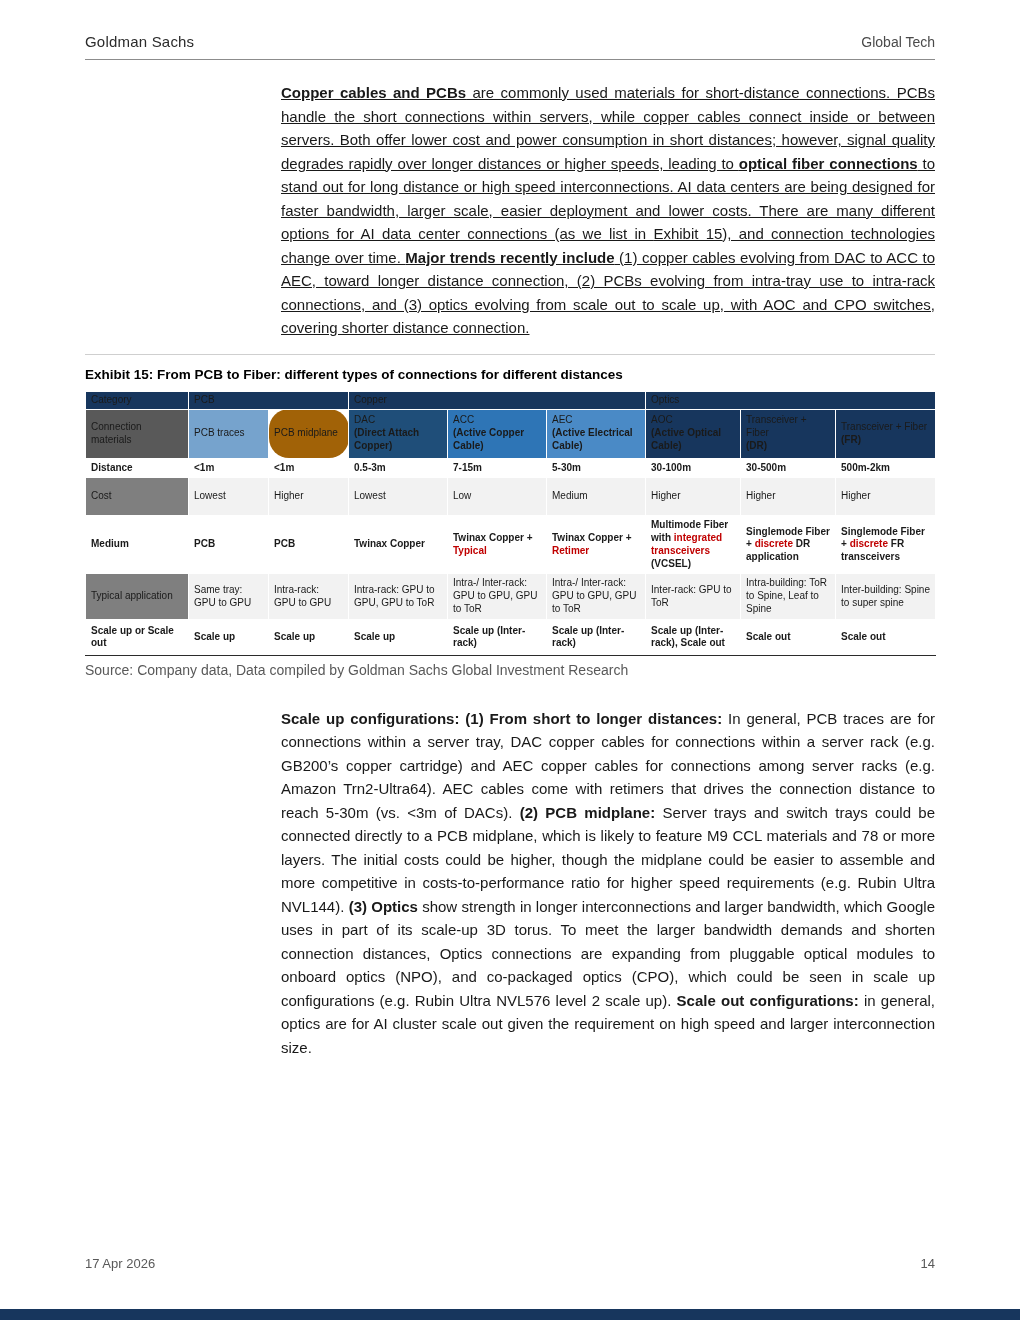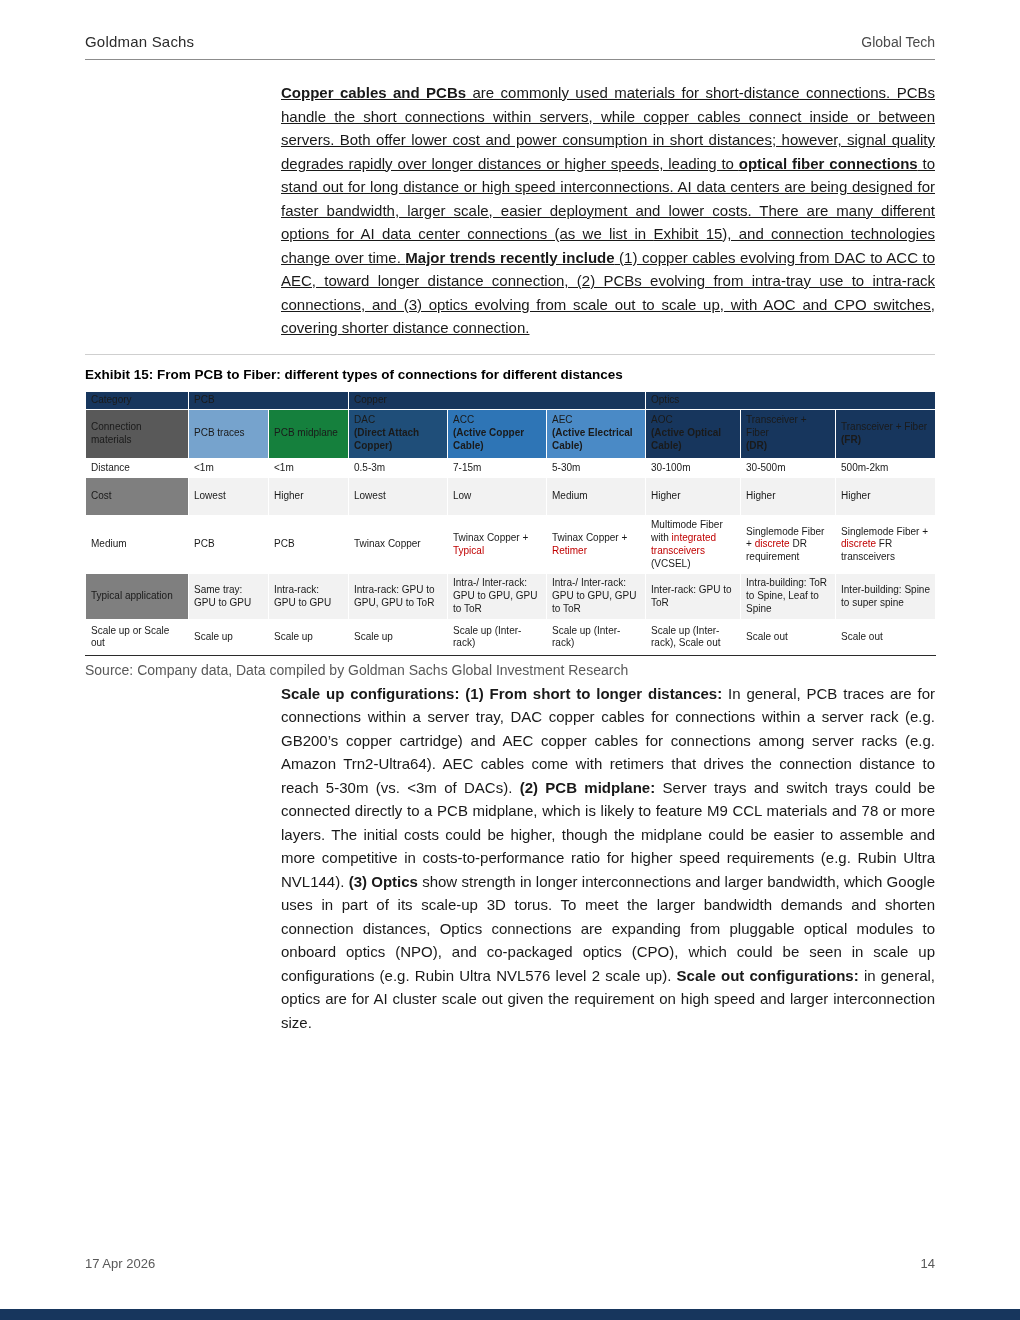--- a/index.html
+++ b/index.html
@@ -31,21 +31,21 @@
   
   .body-text {
     width: 654px;
     margin-left: 196px;
     font-size: 15px;
     line-height: 23.5px;
     text-align: justify;
     color: #191919;
   }
   .intro-block { margin-top: 21px; text-decoration: underline; }
-  .analysis-block { margin-top: 4px; }
+  .analysis-block { margin-top: 29px; }
   .b { font-weight: 700; }
   .u { text-decoration: underline; color: #191919; cursor: pointer; }
 
   
   .pre-exhibit-rule { border: none; border-top: 1px solid #cfcfcf; margin-top: 14px; }
   .exhibit-title { font-size: 13.5px; font-weight: 700; color: #000; margin-top: 12px; }
 
   table.exhibit-table {
     width: 850px;
     table-layout: fixed;
@@ -66,28 +66,28 @@
   .group-row th { height: 18px; padding: 2px 5px; }
   .navy { background: #17365d; color: #ffffff; font-weight: 700; font-size: 9px; }
   .center { text-align: center; }
   .lbl-dark { background: #595959; color: #ffffff; font-weight: 700; font-size: 10px; }
   .lbl-mid  { background: #7f7f7f; color: #ffffff; font-weight: 700; font-size: 10px; }
   .row-lbl  { font-weight: 700; color: #000; background: #ffffff; }
   .materials-row th { height: 49px; }
   .mat { color: #ffffff; font-weight: 700; font-size: 9.5px; }
   .mat-sub { display: block; font-weight: 700; }
   .c-traces   { background: #76a3cd; }
-  .c-midplane { background: #15803d; }
+  .c-midplane { background: #a16207; border-radius: 20px; }
   .c-dac      { background: #1f4e79; }
   .c-acc      { background: #2e75b6; }
   .c-aec      { background: #4a8ac6; }
   .alt td { background: #f2f2f2; }
   .alt td.lbl-mid { background: #7f7f7f; }
   .exhibit-table tbody tr:last-child td { border-bottom: 1px solid #2b2b2b; }
-  .row-distance td, .row-medium td, .row-scale td { background: #ffffff; }
+  .row-distance td, .row-medium td, .row-scale td { background: #ffffff; font-weight: bold; }
   .row-cost td, .row-app td { height: 38px; }
   .row-medium td { height: 52px; }
   .row-scale td { height: 36px; }
   .red { color: #c00000; }
 
   .source-note { margin-top: 6px; font-size: 14px; color: #595959; }
 
   
   .page-footer {
     position: absolute;
@@ -178,21 +178,21 @@
           <td>Higher</td>
         </tr>
         <tr class="row-medium">
           <td class="row-lbl">Medium</td>
           <td><span>PCB</span><span class="red"></span><span></span></td>
           <td><span>PCB</span><span class="red"></span><span></span></td>
           <td><span>Twinax Copper</span><span class="red"></span><span></span></td>
           <td><span>Twinax Copper + </span><span class="red">Typical</span><span></span></td>
           <td><span>Twinax Copper + </span><span class="red">Retimer</span><span></span></td>
           <td><span>Multimode Fiber with </span><span class="red">integrated transceivers</span><span> (VCSEL)</span></td>
-          <td><span>Singlemode Fiber + </span><span class="red">discrete</span><span> DR requirement</span></td>
+          <td><span>Singlemode Fiber + </span><span class="red">discrete</span><span> DR application</span></td>
           <td><span>Singlemode Fiber + </span><span class="red">discrete</span><span> FR transceivers</span></td>
         </tr>
         <tr class="alt row-app">
           <td class="lbl-mid">Typical application</td>
           <td>Same tray: GPU to GPU</td>
           <td>Intra-rack: GPU to GPU</td>
           <td>Intra-rack: GPU to GPU, GPU to ToR</td>
           <td>Intra-/ Inter-rack: GPU to GPU, GPU to ToR</td>
           <td>Intra-/ Inter-rack: GPU to GPU, GPU to ToR</td>
           <td>Inter-rack: GPU to ToR</td>

